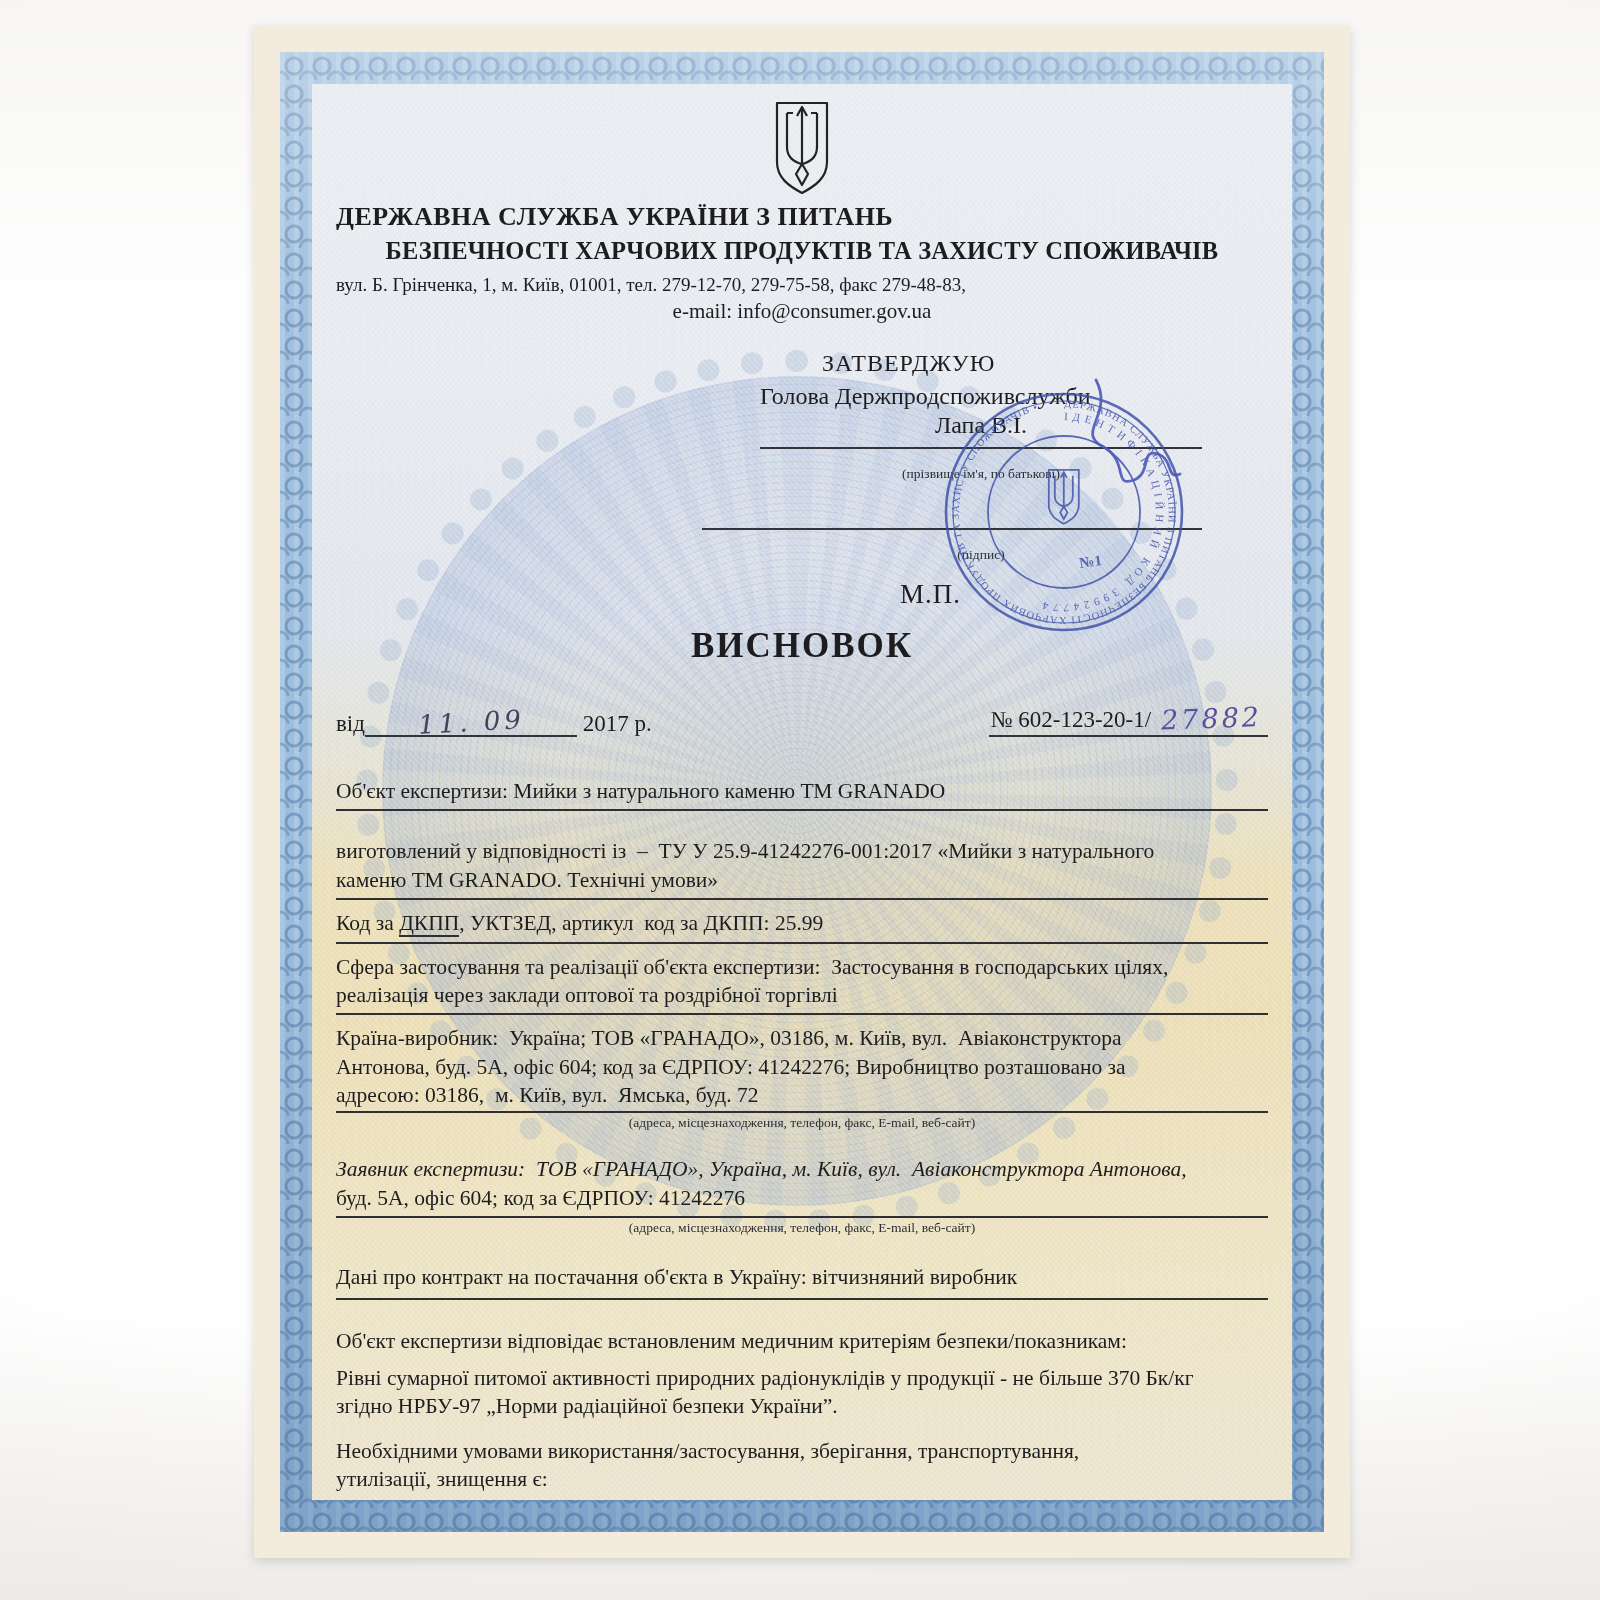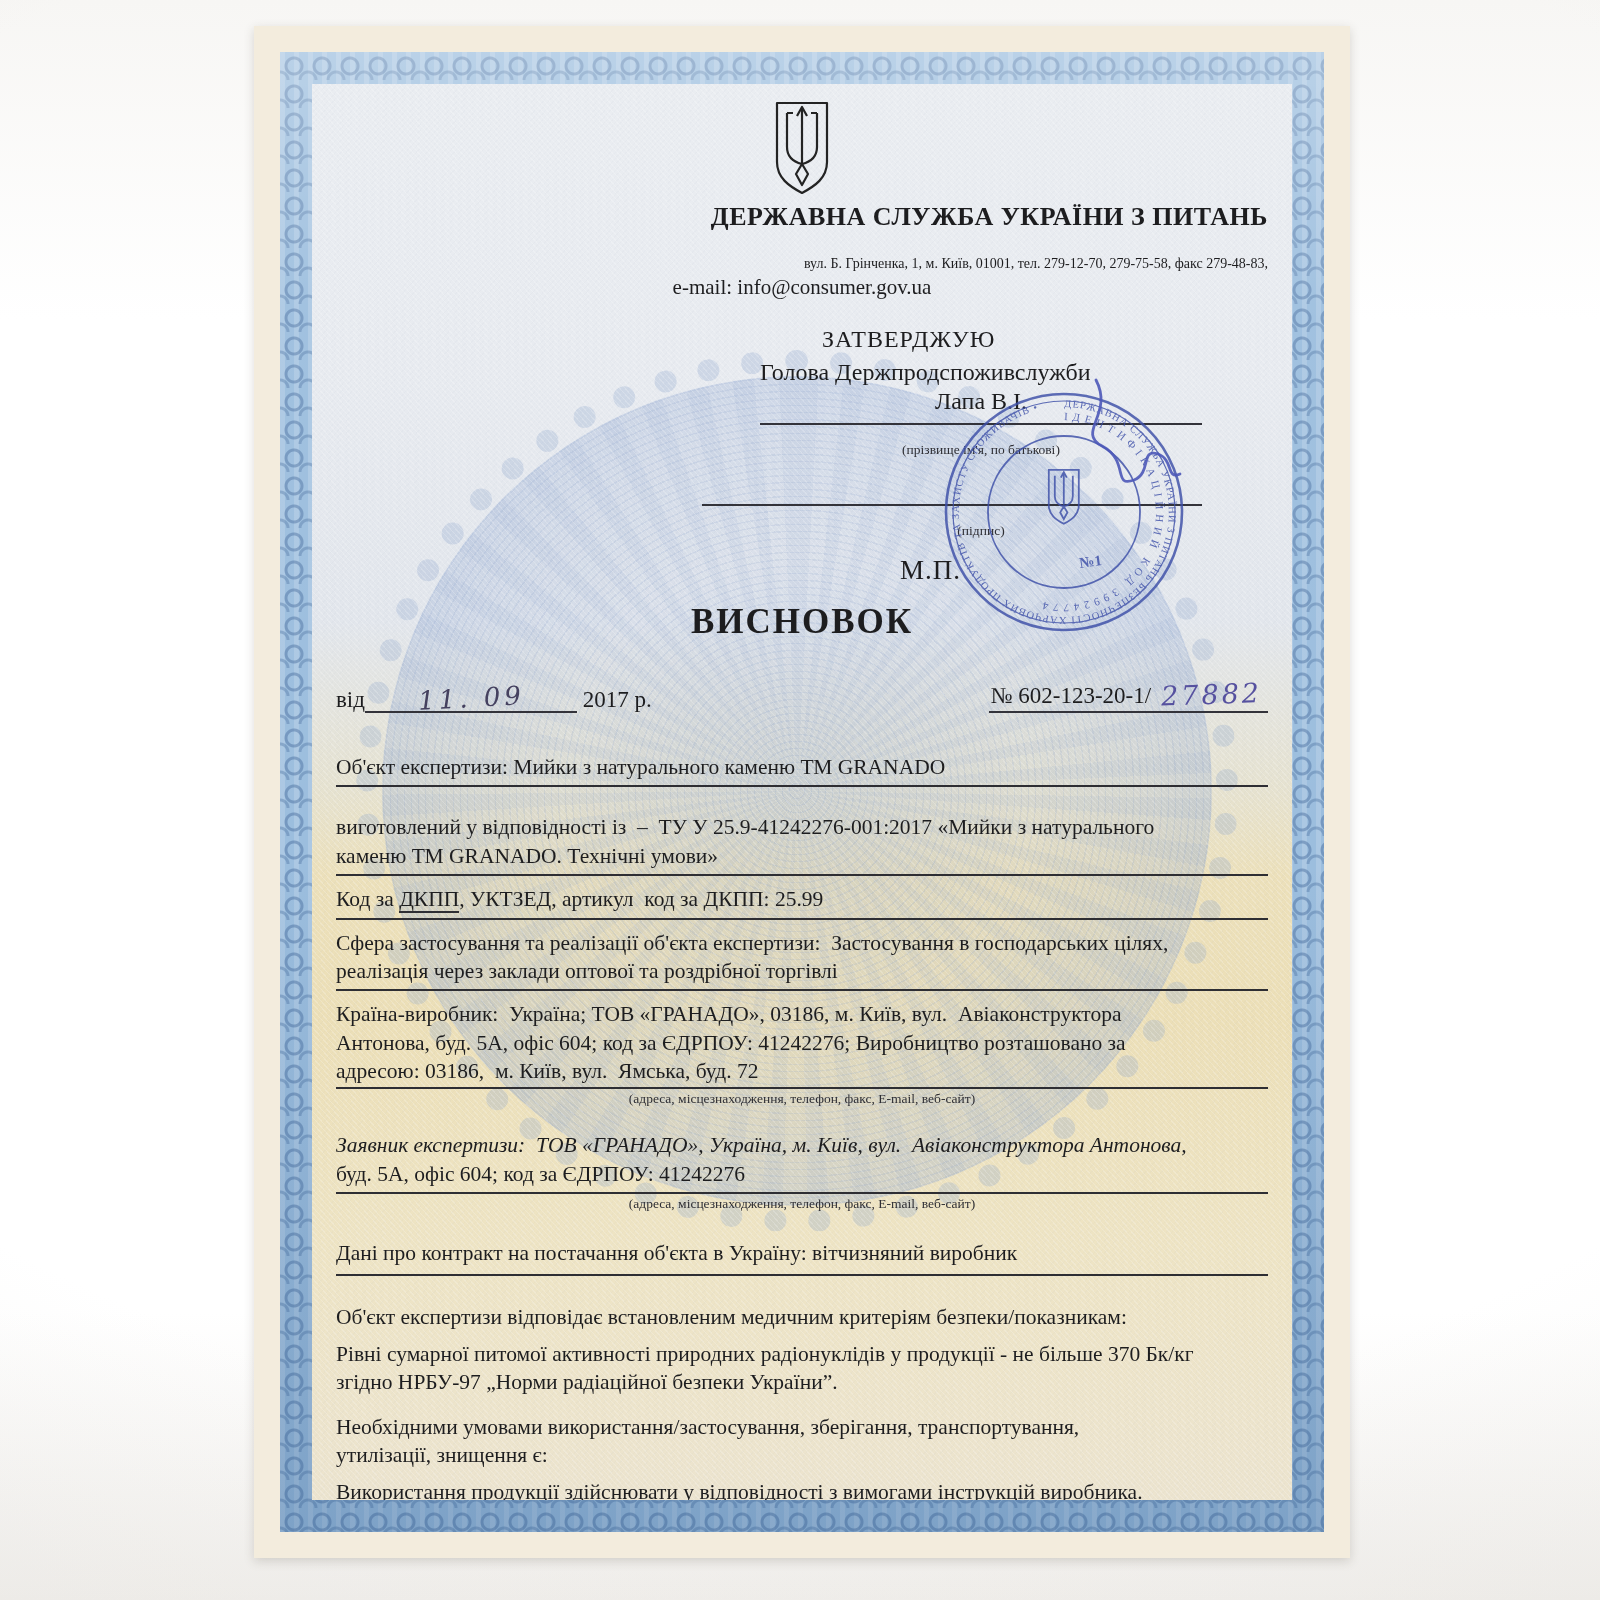--- a/index.html
+++ b/index.html
@@ -56,23 +56,23 @@
       radial-gradient(circle at 50% 50%, rgba(146,170,212,.28) 0%, rgba(146,170,212,.10) 40%, rgba(146,170,212,.22) 62%, rgba(146,170,212,.30) 70%, rgba(146,170,212,0) 74%);
   }
   .rosette::before{
     content:"";position:absolute;inset:-26px;border-radius:50%;
     border:22px dotted rgba(140,165,205,.28);
   }
   .content{position:absolute;left:24px;right:24px;top:0;bottom:0;color:#1d1d1f;}
 
   
   .emblem{display:block;margin:16px auto 6px auto;}
-  .org1{text-align:right;font-weight:bold;font-size:26px;letter-spacing:.5px;white-space:pre;}
+  .org1{text-align:left;font-weight:bold;font-size:26px;letter-spacing:.5px;white-space:pre;}
   .org2{text-align:center;font-weight:bold;font-size:24.5px;letter-spacing:.2px;white-space:pre;margin-top:5px;}
-  .addr{text-align:right;font-size:14px;margin-top:24px;white-space:pre;}
+  .addr{text-align:left;font-size:19px;margin-top:9px;white-space:pre;}
   .email{text-align:center;font-size:21px;margin-top:3px;white-space:pre;}
 
   
   .approve{width:442px;margin:26px 66px 0 auto;font-size:24px;position:relative;}
   .approve .a1{margin-left:62px;letter-spacing:1px;}
   .approve .a2{margin-top:6px;white-space:pre;}
   .name-line{margin-top:2px;text-align:center;border-bottom:2px solid #33333a;padding-bottom:8px;}
   .cap{font-size:13.5px;text-align:center;color:#2e2e34;margin-top:17px;}
   .sig-line{height:46px;border-bottom:2px solid #33333a;margin-left:-58px;}
   .mp{margin-top:16px;margin-left:140px;font-size:27px;letter-spacing:1px;}
@@ -122,20 +122,21 @@
             <path d="M28,9 V64"></path>
             <path d="M23,16 L28,7 L33,16"></path>
             <path d="M13,13 V47 C13,58 20,62 28,64"></path>
             <path d="M43,13 V47 C43,58 36,62 28,64"></path>
             <path d="M13,13 h6 M37,13 h6"></path>
             <path d="M28,64 L22,74 L28,85 L34,74 Z"></path>
           </g>
         </svg>
 
         <div class="org1">ДЕРЖАВНА СЛУЖБА УКРАЇНИ З ПИТАНЬ</div>
+        <div class="org2">БЕЗПЕЧНОСТІ ХАРЧОВИХ ПРОДУКТІВ ТА ЗАХИСТУ СПОЖИВАЧІВ</div>
         <div class="addr">вул. Б. Грінченка, 1, м. Київ, 01001, тел. 279-12-70, 279-75-58, факс 279-48-83,</div>
         <div class="email">e-mail: info@consumer.gov.ua</div>
 
         <div class="approve">
           <div class="a1">ЗАТВЕРДЖУЮ</div>
           <div class="a2">Голова Держпродспоживслужби</div>
           <div class="name-line">Лапа В.І.</div>
           <div class="cap">(прізвище ім'я, по батькові)</div>
           <div class="sig-line"></div>
           <div class="cap">(підпис)</div>

